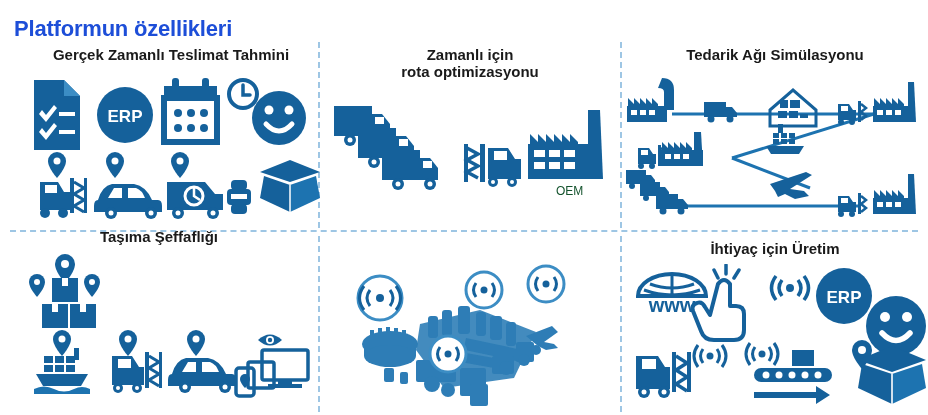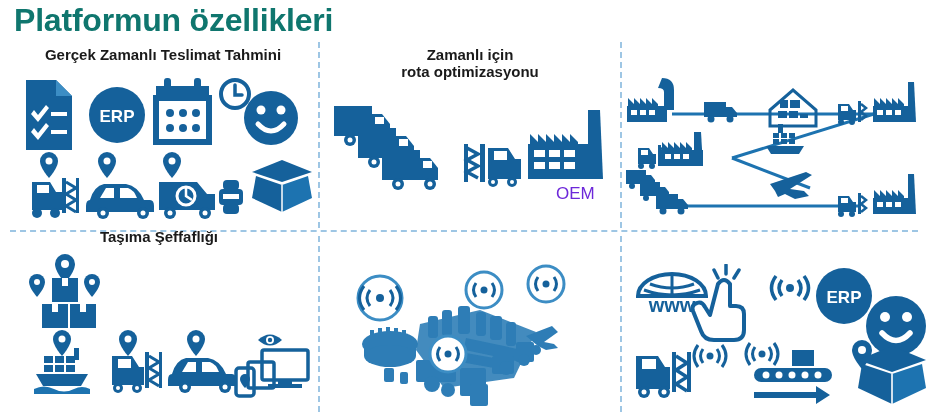--- a/index.html
+++ b/index.html
@@ -6,23 +6,23 @@
   html, body {
     width: 928px; height: 415px;
     background: #ffffff;
     font-family: "Liberation Sans", sans-serif;
     overflow: hidden;
   }
   #root { position: relative; width: 928px; height: 415px; background: #fff; }
 
   #main-title {
     position: absolute;
-    left: 14px; top: 2px;
-    font-size: 32px; font-weight: bold;
-    color: #0f766e;
+    left: 14px; top: 16px;
+    font-size: 22px; font-weight: bold;
+    color: #1d4ed8;
     letter-spacing: -0.2px;
     white-space: nowrap;
   }
 
   
   .vdiv {
     position: absolute; top: 42px; width: 0; height: 186px;
     border-left: 2px dashed #9ec6e4;
   }
   .vdiv.b { top: 236px; height: 176px; }
@@ -38,38 +38,38 @@
     text-align: center;
     font-size: 15px; font-weight: bold; color: #1a1a1a;
     line-height: 17px;
     white-space: pre-line;
   }
   .art { position: absolute; left: 0; right: 0; }
   .art svg { display: block; width: 100%; height: 100%; }
 
   .oem-label {
     position: absolute;
-    font-size: 17px; color: #6d28d9;
+    font-size: 12px; color: #14532d;
     font-family: "Liberation Sans", sans-serif;
   }
 </style>
 </head>
 <body>
 
 <div id="root">
 
   <div id="main-title">Platformun özellikleri</div>
 
   <div class="vdiv" style="left:318px;"></div>
   <div class="vdiv" style="left:620px;"></div>
   <div class="hdiv"></div>
   <div class="vdiv b" style="left:318px;"></div>
   <div class="vdiv b" style="left:620px;"></div>
 
-  <div class="panel" style="left:4px; top:46px; width:318px; height:182px;padding-left:18px;">
+  <div class="panel" style="left:12px; top:46px; width:318px; height:182px;padding-left:18px;">
     <div class="panel-title">Gerçek Zamanlı Teslimat Tahmini</div>
     <div class="art" style="top:26px; height:150px;">
       <svg viewBox="0 0 318 150" xmlns="http://www.w3.org/2000/svg">
         <g fill="#15619b">
 
           <g>
             <path d="M22 8 h30 l16 16 v54 H22 Z"></path>
             <path d="M52 8 l16 16 h-16 Z" fill="#3c8dc4"></path>
             <path d="M30 38 l4 5 8-10 3 3 -11 14 -7-8 Z" fill="#fff"></path>
             <rect x="47" y="40" width="16" height="4" fill="#fff"></rect>
@@ -228,20 +228,21 @@
             <rect x="229" y="74" width="11" height="7" fill="#fff"></rect>
             <rect x="244" y="74" width="11" height="7" fill="#fff"></rect>
           </g>
         </g>
       </svg>
     </div>
     <div class="oem-label" style="left:236px; top:138px;">OEM</div>
   </div>
 
   <div class="panel" style="left:622px; top:46px; width:306px; height:182px;">
+    <div class="panel-title">Tedarik Ağı Simülasyonu</div>
     <div class="art" style="top:24px; height:152px;">
       <svg viewBox="0 0 306 152" xmlns="http://www.w3.org/2000/svg">
 
         <g stroke="#1d73b0" fill="none">
           <path d="M50 44 H252" stroke-width="3"></path>
           <path d="M110 88 L252 44" stroke-width="3"></path>
           <path d="M110 88 L188 118" stroke-width="3"></path>
           <path d="M60 136 H236" stroke-width="3"></path>
         </g>
         <g fill="#15619b">
@@ -528,20 +529,21 @@
             <circle cx="128" cy="90" r="3.5" fill="#15619b"></circle>
             <path d="M120 83 q-5 7 0 14" fill="none" stroke="#15619b" stroke-width="3"></path>
             <path d="M136 83 q5 7 0 14" fill="none" stroke="#15619b" stroke-width="3"></path>
           </g>
         </g>
       </svg>
     </div>
   </div>
 
   <div class="panel" style="left:622px; top:240px; width:306px; height:175px;">
+    <div class="panel-title">İhtiyaç için Üretim</div>
     <div class="art" style="top:24px; height:148px;text-align:center;">
       <svg viewBox="0 0 306 148" xmlns="http://www.w3.org/2000/svg">
         <g fill="#15619b">
 
           <g>
             <path d="M16 32 a34 22 0 0 1 68 0 Z" fill="none" stroke="#15619b" stroke-width="4"></path>
             <path d="M50 10 v22 M28 20 q22 8 44 0 M22 26 q28 10 56 0" fill="none" stroke="#15619b" stroke-width="3"></path>
             <text x="50" y="48" text-anchor="middle" font-family="Liberation Sans, sans-serif" font-size="20" font-weight="bold" fill="#15619b">www</text>
           </g>
 

